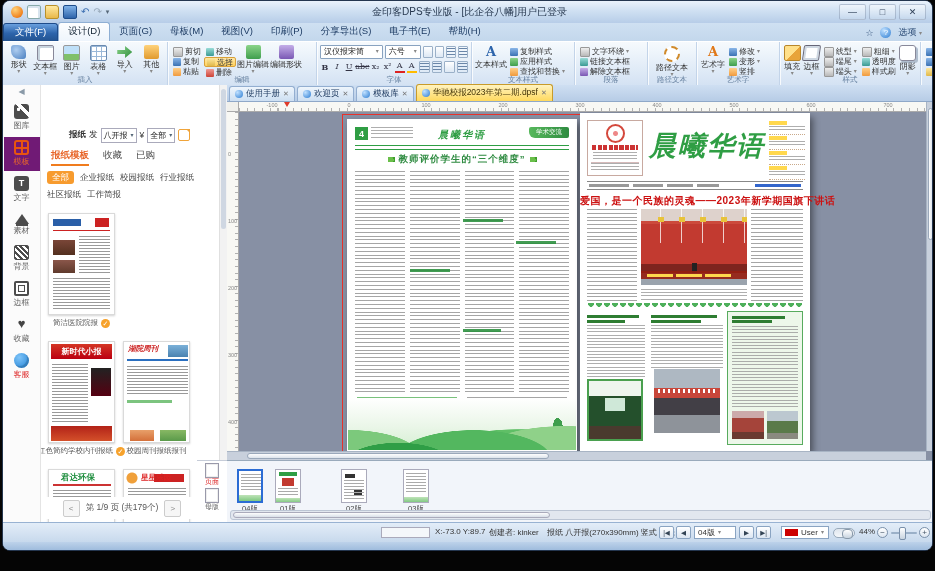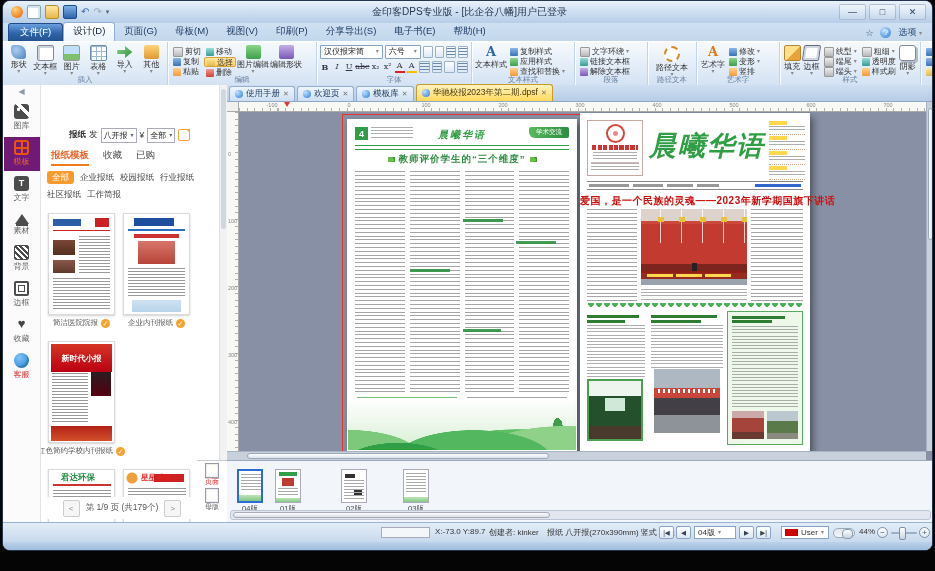--- a/index.html
+++ b/index.html
@@ -14,21 +14,21 @@
   .qi-new{background:#fff;border:1px solid #8aa;box-shadow:inset -2px 2px 0 #d8e4ee}
   .qi-open{background:linear-gradient(#ffe9a0,#e8b84a);border:1px solid #b8902a;border-radius:1px 3px 2px 2px}
   .qi-save{background:linear-gradient(#7fb2e8,#2d64ab);border:1px solid #1d4c8a}
   .qglyph{font-size:10px;line-height:12px;color:#3a6db0;width:auto}
   .qglyph.dim{color:#9ab}
   .qcaret{font-size:7px;color:#567}
   .title{position:absolute;left:4px;right:0;text-align:center;font-size:10px;color:#27384f;pointer-events:none}
   .winbtns{position:absolute;right:6px;top:3px;display:flex;gap:3px}
   .winbtn{width:25px;height:14px;display:flex;align-items:center;justify-content:center;font-size:9px;color:#2c3d55;border-radius:2px;background:linear-gradient(rgba(255,255,255,.5),rgba(255,255,255,.1));border:1px solid rgba(90,110,140,.35)}
   
-  .menurow{position:absolute;top:22px;left:0;right:0;height:18px;display:flex;align-items:flex-end;padding-left:5px;background:linear-gradient(#cfe0f2,#c3d7ec)}
+  .menurow{position:absolute;top:22px;left:0;right:0;height:18px;display:flex;align-items:flex-end;background:linear-gradient(#cfe0f2,#c3d7ec)}
   .filetab{background:linear-gradient(#6aa0de,#2d64ab 55%,#235390);color:#fff;border-radius:3px 3px 0 0;padding:2px 11px;font-size:9.5px;border:1px solid #1f4c8a;border-bottom:none}
   .mtab{padding:2px 9px 3px;font-size:9.5px;color:#1e3c64}
   .mtab.active{background:linear-gradient(#fdfeff,#eef5fc);border:1px solid #8fafd4;border-bottom:none;border-radius:3px 3px 0 0;color:#123}
   .menuutils{margin-left:auto;display:flex;align-items:center;gap:7px;padding:0 10px 2px 0;font-size:9px;color:#2a4a74}
   .helpdot{width:11px;height:11px;border-radius:50%;background:radial-gradient(circle at 35% 30%,#bfe0ff,#2d7dd2);color:#fff;font-size:8px;text-align:center;line-height:11px}
   
   .ribbon{position:absolute;top:40px;left:0;right:0;height:43px;background:linear-gradient(#f6fafd,#e3edf8 55%,#d4e2f3);border-top:1px solid #fff;border-bottom:1px solid #8fafd4;display:flex}
   .grp{position:relative;border-right:1px solid #c3d4e9;box-shadow:1px 0 0 rgba(255,255,255,.8);padding:2px 3px 9px;flex:0 0 auto}
   .grp-label{position:absolute;bottom:0;left:0;right:0;text-align:center;font-size:7.5px;color:#66809f}
   .bigrow{display:flex;align-items:flex-start;gap:1px;height:100%}
@@ -112,21 +112,21 @@
     background-image:linear-gradient(#7ab0d8,#4a82b0),linear-gradient(#2a6fc0,#2a6fc0),repeating-linear-gradient(to bottom,#999 0 1px,transparent 1px 3px),linear-gradient(#7cc47f,#7cc47f),linear-gradient(#e8a06a,#d4703a),linear-gradient(#88b864,#5a9a4a);
     background-position:44px 3px,3px 17px,3px 24px,3px 58px,6px 88px,36px 88px;
     background-size:20px 12px,61px 2px,61px 30px,45px 3px,24px 11px,26px 11px}
   .tpl5{background-color:#fff;background-repeat:no-repeat;
     background-image:linear-gradient(#c33,#c33),repeating-linear-gradient(to bottom,#999 0 1px,transparent 1px 3px),linear-gradient(#222,#222);
     background-position:4px 14px,4px 20px,4px 26px;background-size:58px 2px,58px 20px,20px 8px}
   .tpl6{background-color:#fff;background-repeat:no-repeat;
     background-image:radial-gradient(circle at 8px 8px,#f0a03a 5px,transparent 6px),linear-gradient(#c22,#c22),repeating-linear-gradient(to bottom,#999 0 1px,transparent 1px 3px);
     background-position:0 0,30px 4px,4px 18px;background-size:16px 16px,30px 8px,58px 14px}
   .tmast{position:absolute;font-weight:bold;white-space:nowrap}
-  .tmast3{left:2px;top:2px;width:61px;height:28px;background:linear-gradient(#d43524,#b01) ;color:#fff;font-size:8px;display:flex;align-items:center;justify-content:center}
+  .tmast3{left:2px;top:2px;width:61px;height:15px;background:linear-gradient(#d43524,#b01) ;color:#fff;font-size:8px;display:flex;align-items:center;justify-content:center}
   .tmast4{left:4px;top:2px;color:#c22;font-size:7.5px;font-style:italic;font-family:"DejaVu Serif",serif}
   .tmast5{left:12px;top:2px;color:#1e8e3e;font-size:8.5px}
   .tmast6{left:17px;top:3px;color:#d22;font-size:7.5px}
   .pagination{position:absolute;left:0;top:412px;width:162px;height:22px;display:flex;align-items:center;justify-content:center;gap:6px;background:#fff;font-size:8.5px;color:#555}
   .pgbtn{width:15px;height:15px;border:1px solid #ccc;background:#f6f6f6;border-radius:2px;display:flex;align-items:center;justify-content:center;font-size:8px;color:#888}
   .panelscroll{position:absolute;left:216px;top:84px;width:8px;height:437px;background:#f2f2f2;border-left:1px solid #e0e0e0;box-sizing:border-box}
   .panelscroll .thumb{position:absolute;left:1px;right:1px;top:4px;height:140px;background:#cfd7e2;border-radius:3px}
   
   .canvas{position:absolute;left:224px;top:84px;width:707px;height:375px;background:#8790a4}
   .doctabs{position:absolute;top:0;left:0;right:0;height:17px;background:linear-gradient(#cfdff2,#b7cce6);border-bottom:1px solid #8fa8c8;display:flex;align-items:flex-end;padding-left:2px;gap:2px;box-sizing:border-box}
@@ -603,34 +603,35 @@
       <span class="chip">工作简报</span>
     </div>
 
     <div class="card" style="left:7px;top:128px">
       <div class="timg tpl1"></div>
       <div class="cap">
           <span>简洁医院院报</span>
           <span class="chk">✓</span>
         </div>
     </div>
-    <div class="card" style="left:82px;top:128px">
-      <div class="timg tpl2"></div>
-      <div class="cap">
-          <span>企业内刊报纸</span>
-          <span class="chk">✓</span>
-        </div>
-    </div>
     <div class="card" style="left:7px;top:256px">
       <div class="timg tpl3">
           <span class="tmast tmast3">新时代小报</span>
         </div>
       <div class="cap">
           <span>红色简约学校内刊报纸</span>
           <span class="chk">✓</span>
+        </div>
+    </div>
+    <div class="card" style="left:82px;top:256px">
+      <div class="timg tpl4">
+          <span class="tmast tmast4">湖院周刊</span>
+        </div>
+      <div class="cap">
+          <span>校园周刊报纸报刊</span>
         </div>
     </div>
     <div class="card" style="left:7px;top:384px">
       <div class="timg tpl5">
           <span class="tmast tmast5">君达环保</span>
         </div>
     </div>
     <div class="card" style="left:82px;top:384px">
       <div class="timg tpl6">
           <span class="tmast tmast6">星星乐园</span>

